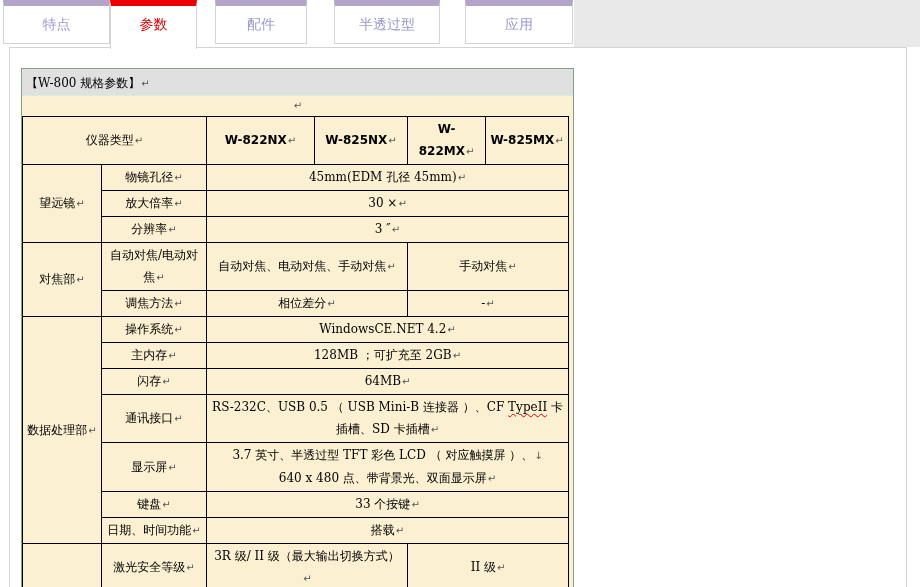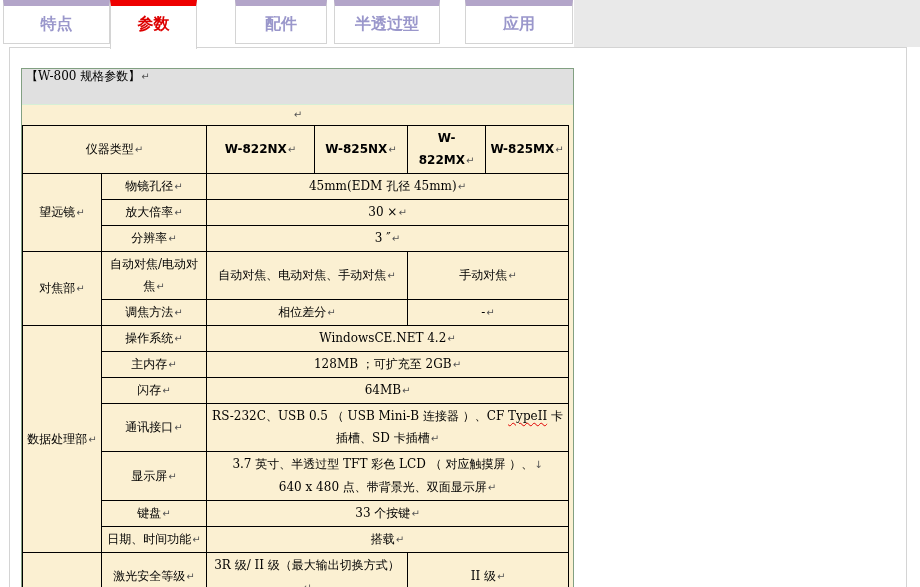--- a/index.html
+++ b/index.html
@@ -5,34 +5,34 @@
   * { margin:0; padding:0; box-sizing:border-box; }
   html,body { width:920px; height:587px; overflow:hidden; background:#fff;
               font-family:"DejaVu Sans", sans-serif; }
 
   
   .tabbar { position:absolute; left:0; top:0; width:920px; height:47px; background:#fff; }
   .tabbar-filler { position:absolute; left:574px; top:0; width:346px; height:47px;
                    background:#e9e9e9; }
   .tab { position:absolute; top:0; height:44px; background:#fff;
          border:1px solid #d4d4d4; border-top:6px solid #b3a5c9;
-         text-align:center; line-height:36px; font-size:16px; font-weight:bold;
+         text-align:center; line-height:36px; font-size:14px; font-weight:normal;
          color:#9a97cb; cursor:pointer; z-index:2; }
   .tab.active { height:49px; border-top-color:#ee0000; border-bottom:none;
                 color:#dd0000; z-index:3; }
 
   
   .content { position:absolute; left:9px; top:47px; width:898px; height:560px;
              background:#fff; border:1px solid #d4d4d4; border-bottom:none; z-index:1; }
 
   
   .spec-wrapper { position:absolute; left:11px; top:20px; width:553px; height:600px;
                   border:1px solid #82a082; background:#fbf0d2; }
-  .spec-title { height:36px; background:#e0e0e0; border-bottom:1px solid #d6efd6;
-                font-size:12px; color:#000; line-height:14px; padding-left:4px;
+  .spec-title { height:27px; background:#e0e0e0; border-bottom:1px solid #d6efd6;
+                font-size:12px; color:#000; line-height:28px; padding-left:4px;
                 font-family:"DejaVu Serif", serif; }
   .spec-blank { height:20px; text-align:center; line-height:19px; font-size:12px; }
 
   table.spec { border-collapse:collapse; table-layout:fixed; width:546px;
                font-family:"DejaVu Serif", serif; font-size:12px; color:#000; }
   table.spec td { border:1px solid #000; text-align:center; vertical-align:middle;
                   padding:1px 3px; line-height:22px; overflow:hidden; }
   td.model { font-weight:bold; font-family:"DejaVu Sans", sans-serif; font-size:12px; }
   td.vbottom { vertical-align:bottom; }
   .pmark { font-family:"DejaVu Sans", sans-serif; font-size:10px; color:#555;
@@ -41,21 +41,21 @@
               text-decoration-color:#e00000; text-decoration-thickness:1px;
               text-underline-offset:2px;text-align:right; }
 </style>
 </head>
 <body>
 
 <div class="tabbar">
   <div class="tabbar-filler"></div>
   <div class="tab" style="left:3px;width:107px;">特点</div>
   <div class="tab active" style="left:110px;width:87px;">参数</div>
-  <div class="tab" style="left:235px;width:92px;">配件</div>
+  <div class="tab" style="left:215px;width:92px;">配件</div>
   <div class="tab" style="left:334px;width:106px;">半透过型</div>
   <div class="tab" style="left:465px;width:108px;">应用</div>
 </div>
 
 <div class="content">
   <div class="spec-wrapper">
     <div class="spec-title">【W-800 规格参数】<span class="pmark">↵</span></div>
     <div class="spec-blank"><span class="pmark">↵</span></div>
 
     <table class="spec">

